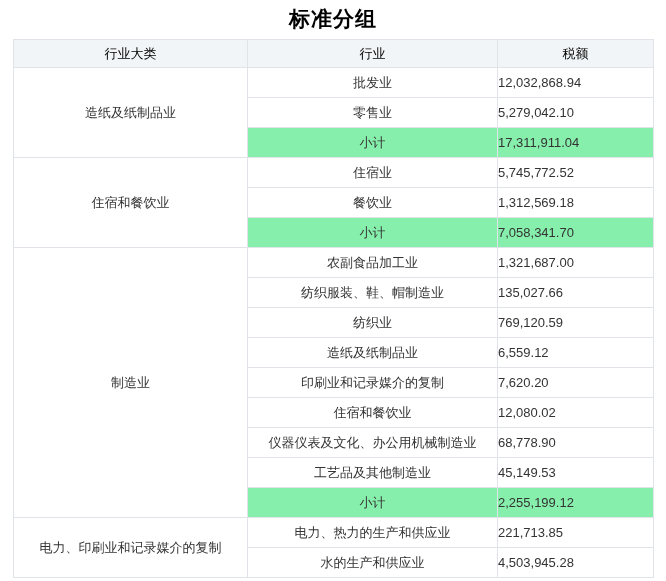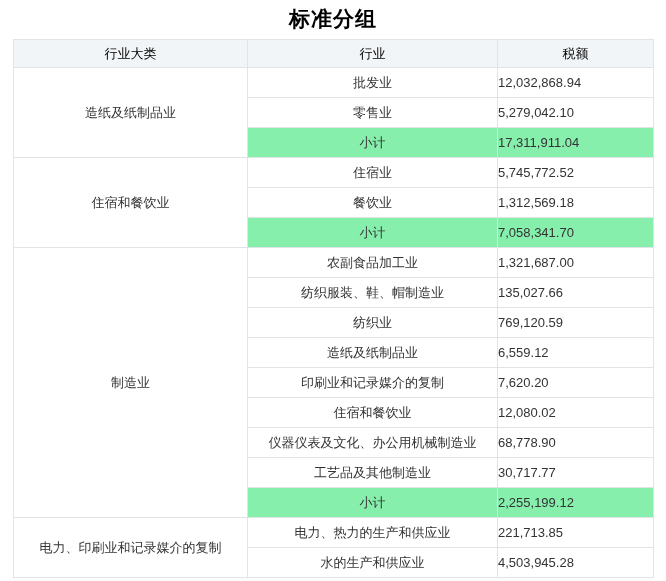--- a/index.html
+++ b/index.html
@@ -123,21 +123,21 @@
       <tr>
         <td>住宿和餐饮业</td>
         <td class="amount">12,080.02</td>
       </tr>
       <tr>
         <td>仪器仪表及文化、办公用机械制造业</td>
         <td class="amount">68,778.90</td>
       </tr>
       <tr>
         <td>工艺品及其他制造业</td>
-        <td class="amount">30,717.77</td>
+        <td class="amount">45,149.53</td>
       </tr>
       <tr class="subtotal">
         <td>小计</td>
         <td class="amount">2,255,199.12</td>
       </tr>
 
       <tr>
         <td class="category" rowspan="2">电力、印刷业和记录媒介的复制</td>
         <td>电力、热力的生产和供应业</td>
         <td class="amount">221,713.85</td>

